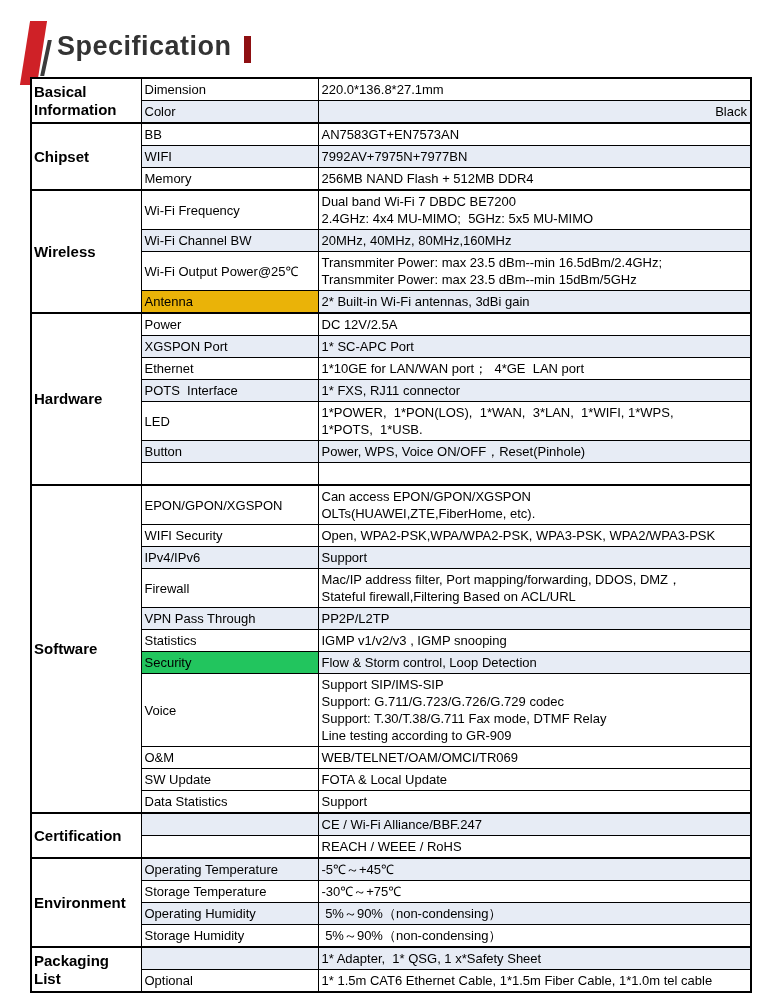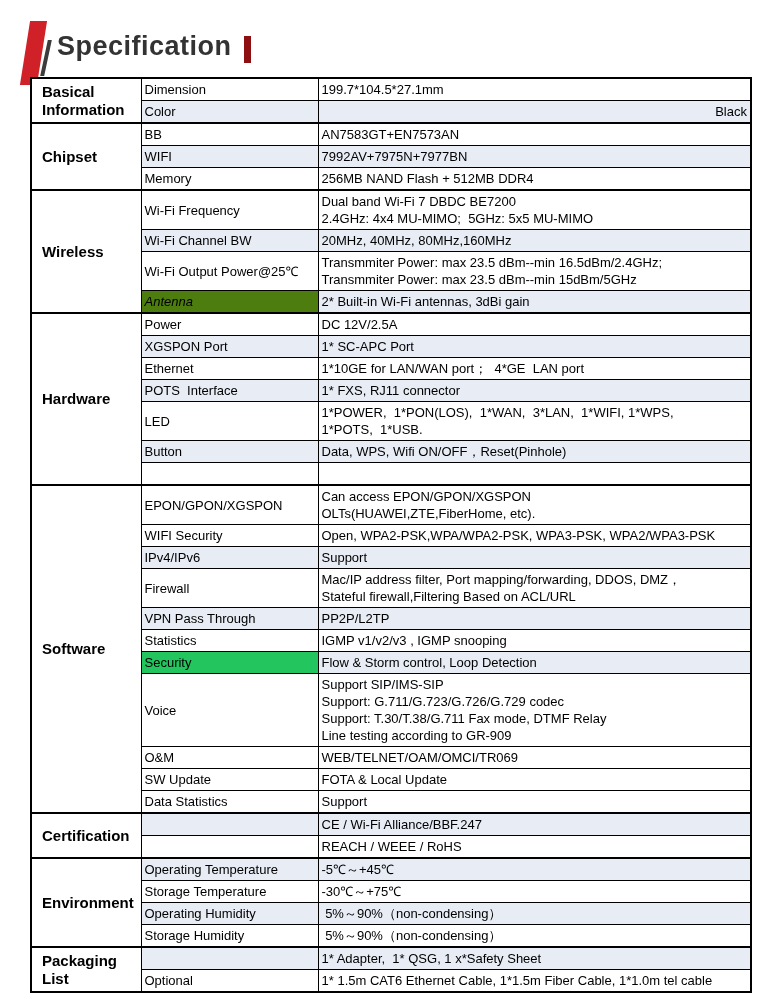--- a/index.html
+++ b/index.html
@@ -45,21 +45,21 @@
     padding:2px 3px;
     vertical-align:middle;
     overflow:hidden;
     white-space:pre-wrap;
     word-wrap:break-word;
   }
   table.spec td.cat {
     font-weight:bold;
     font-size:15px;
     line-height:18px;
-    padding-left:10px;
+    padding-left:2px;
     background:#ffffff;
     white-space:normal;
   }
   table.spec tr.section-start td { border-top:2px solid #000; }
   table.spec td.empty-cell { height:17px; }
 </style>
 </head>
 <body>
 
 <div class="header">
@@ -73,21 +73,21 @@
   <table class="spec">
     <colgroup>
       <col style="width:110px">
       <col style="width:177px">
       <col style="width:433px">
     </colgroup>
     <tbody>
         <tr class="section-start">
           <td class="cat" rowspan="2">Basical Information</td>
           <td>Dimension</td>
-          <td>199.7*104.5*27.1mm</td>
+          <td>220.0*136.8*27.1mm</td>
         </tr>
         <tr>
           <td style="background: rgb(231, 236, 245);">Color</td>
           <td style="background: rgb(231, 236, 245); text-align: right;">Black</td>
         </tr>
         <tr class="section-start">
           <td class="cat" rowspan="3">Chipset</td>
           <td>BB</td>
           <td>AN7583GT+EN7573AN</td>
         </tr>
@@ -108,21 +108,21 @@
         <tr>
           <td style="background: rgb(231, 236, 245);">Wi-Fi Channel BW</td>
           <td style="background: rgb(231, 236, 245);">20MHz, 40MHz, 80MHz,160MHz</td>
         </tr>
         <tr>
           <td>Wi-Fi Output Power@25℃</td>
           <td>Transmmiter Power: max 23.5 dBm--min 16.5dBm/2.4GHz;
 Transmmiter Power: max 23.5 dBm--min 15dBm/5GHz</td>
         </tr>
         <tr>
-          <td style="background: #4d7c0f; font-style: italic;">Antenna</td>
+          <td style="background: #eab308;">Antenna</td>
           <td style="background: rgb(231, 236, 245);">2* Built-in Wi-Fi antennas, 3dBi gain</td>
         </tr>
         <tr class="section-start">
           <td class="cat" rowspan="7">Hardware</td>
           <td>Power</td>
           <td>DC 12V/2.5A</td>
         </tr>
         <tr>
           <td style="background: rgb(231, 236, 245);">XGSPON Port</td>
           <td style="background: rgb(231, 236, 245);">1* SC-APC Port</td>
@@ -135,21 +135,21 @@
           <td style="background: rgb(231, 236, 245);">POTS  Interface</td>
           <td style="background: rgb(231, 236, 245);">1* FXS, RJ11 connector</td>
         </tr>
         <tr>
           <td>LED</td>
           <td>1*POWER,  1*PON(LOS),  1*WAN,  3*LAN,  1*WIFI, 1*WPS,
 1*POTS,  1*USB.</td>
         </tr>
         <tr>
           <td style="background: rgb(231, 236, 245);">Button</td>
-          <td style="background: rgb(231, 236, 245);">Data, WPS, Wifi ON/OFF，Reset(Pinhole)</td>
+          <td style="background: rgb(231, 236, 245);">Power, WPS, Voice ON/OFF，Reset(Pinhole)</td>
         </tr>
         <tr>
           <td class="empty-cell"></td>
           <td class="empty-cell"></td>
         </tr>
         <tr class="section-start">
           <td class="cat" rowspan="11">Software</td>
           <td>EPON/GPON/XGSPON</td>
           <td>Can access EPON/GPON/XGSPON
 OLTs(HUAWEI,ZTE,FiberHome, etc).</td>

